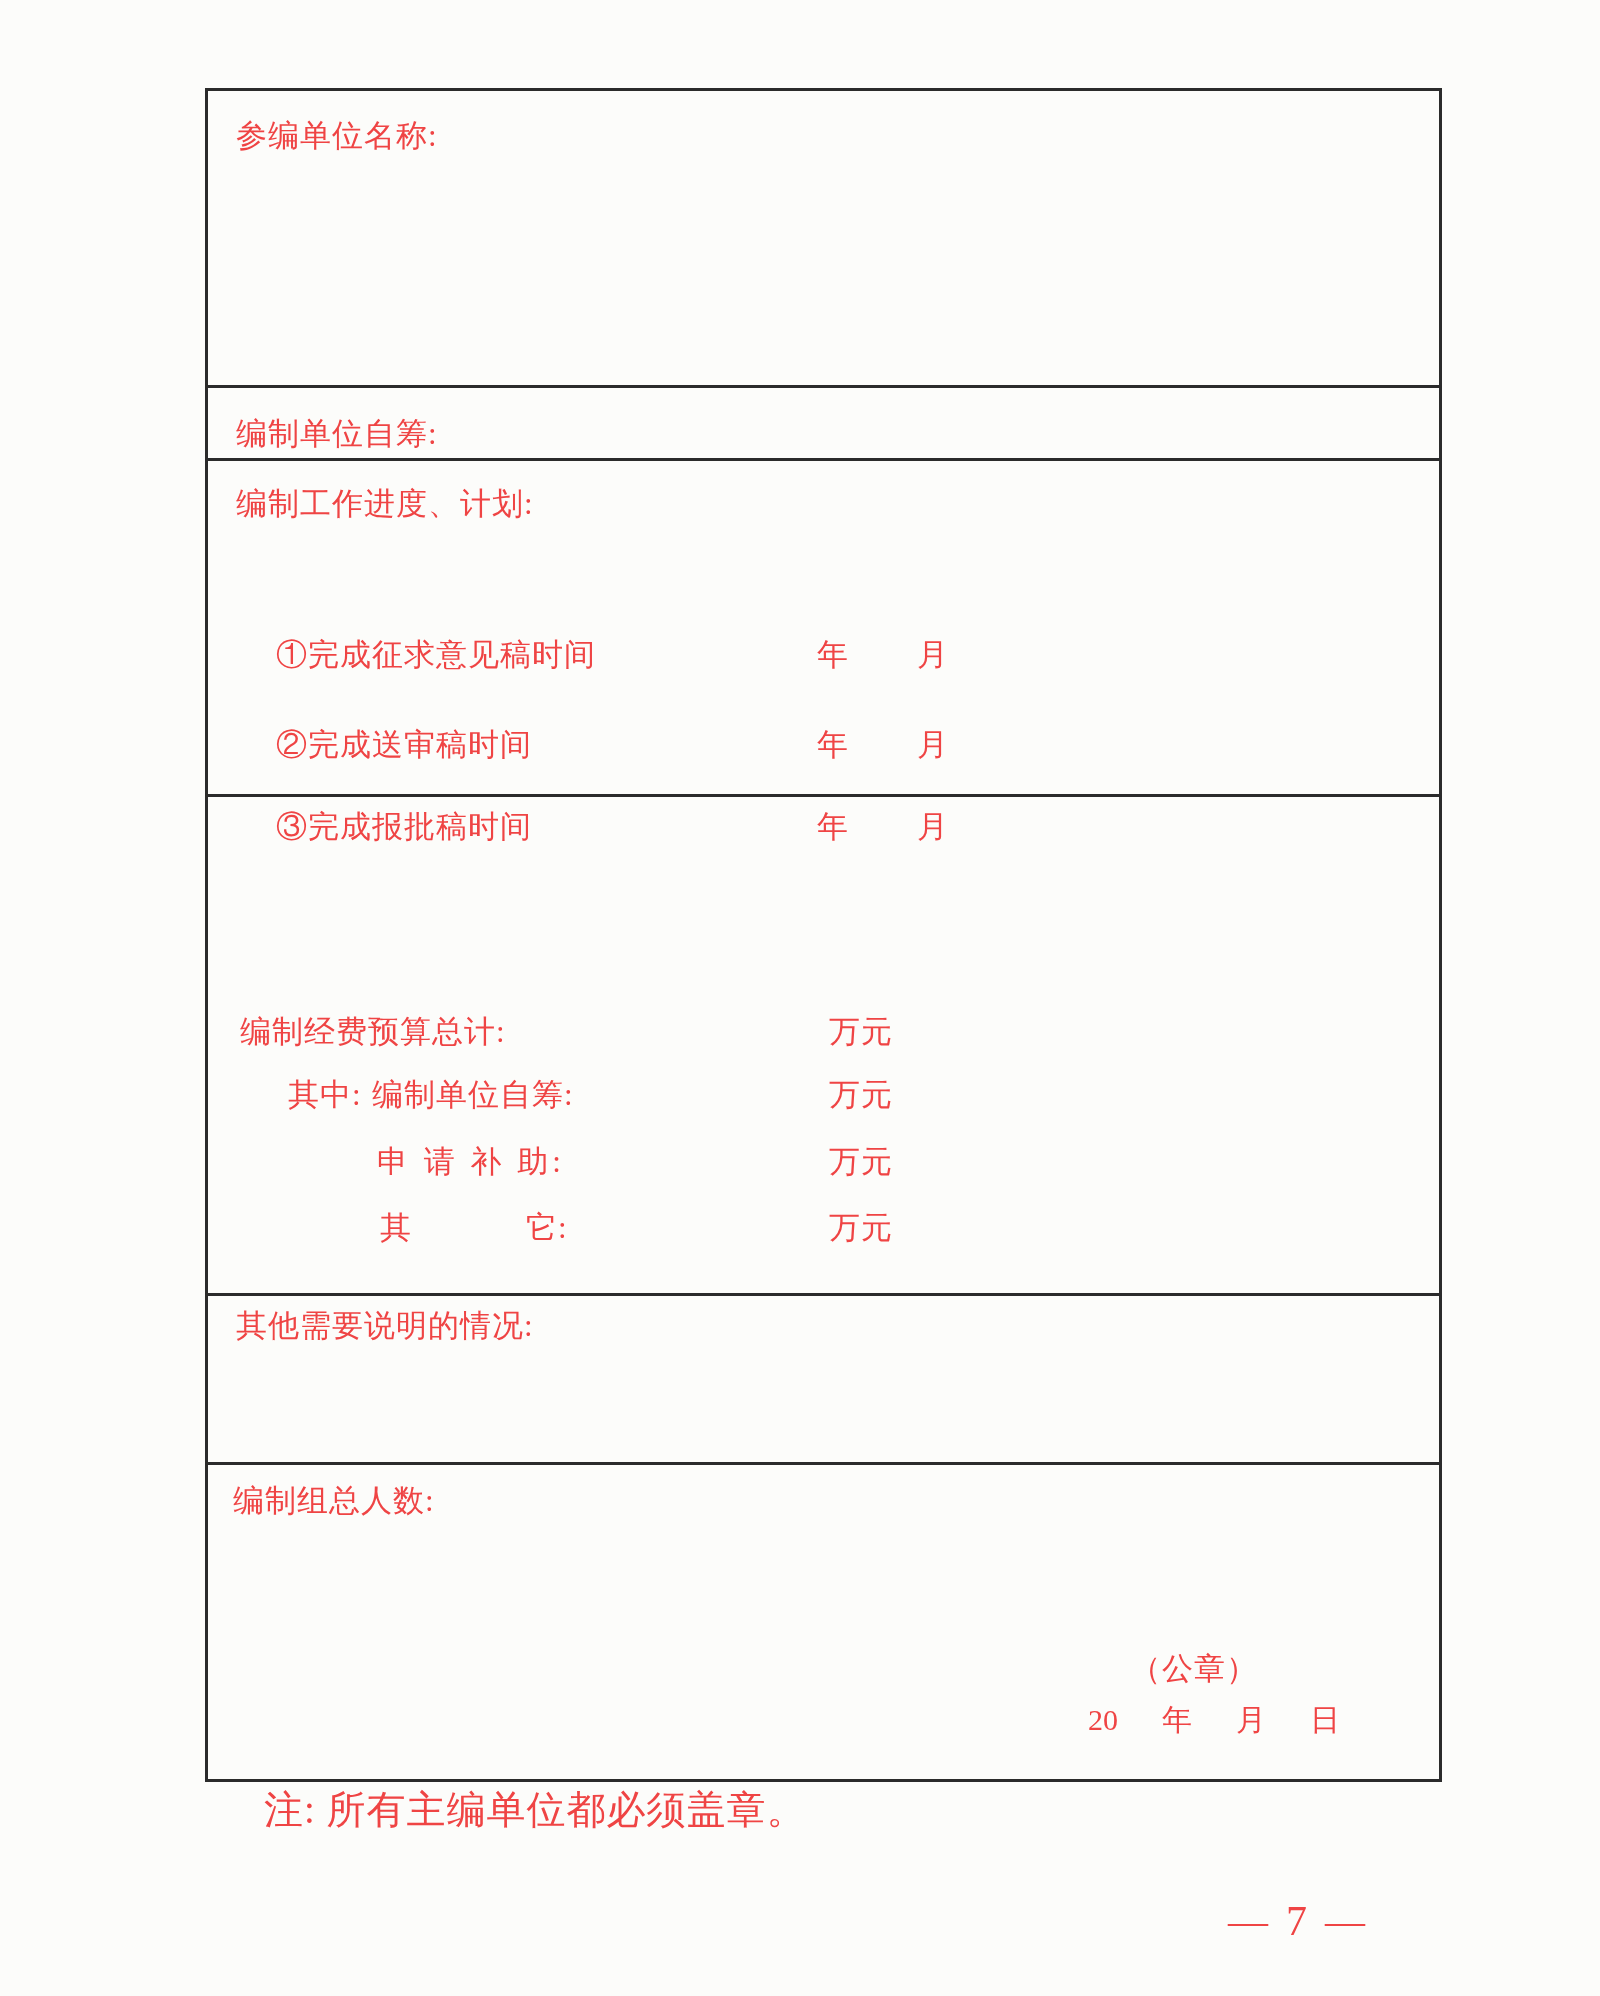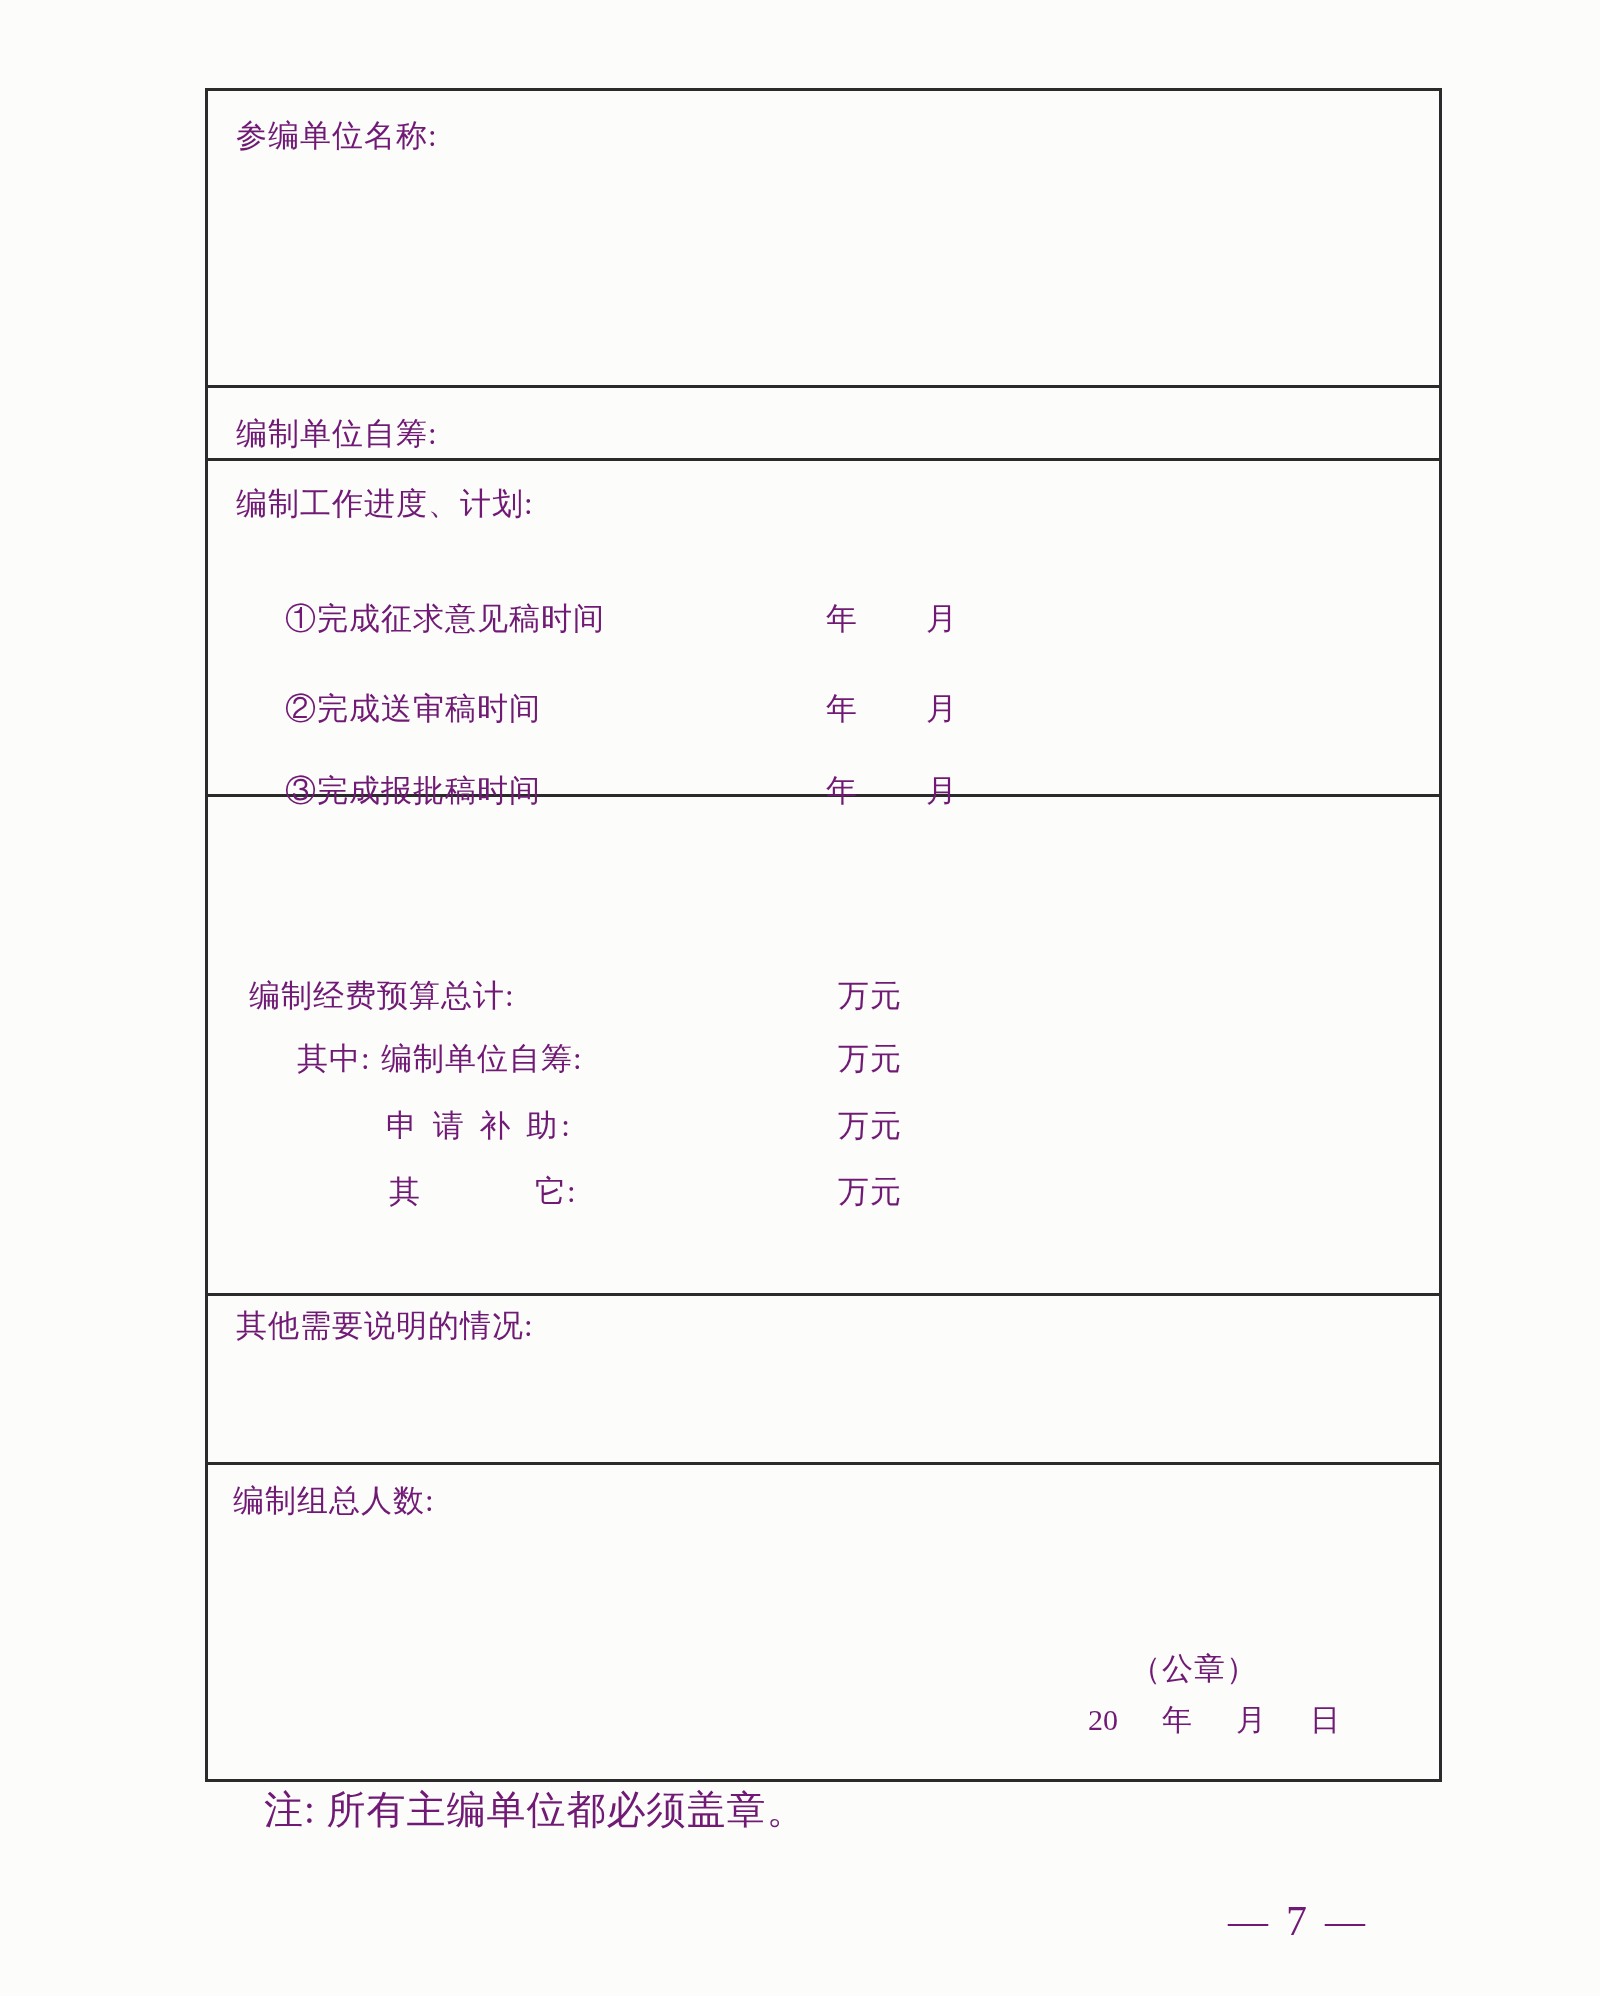--- a/index.html
+++ b/index.html
@@ -1,41 +1,41 @@
 <!DOCTYPE html>
 <html><head>
 <meta charset="utf-8">
 <style>
   html,body{margin:0;padding:0;}
   .page{
     position:relative;
     width:1600px;height:1996px;
     background:#fcfcfa;
     font-family:"Liberation Serif","DejaVu Serif",serif;
-    color:#701a75;
+    color:#ef4444;
     overflow:hidden;
   }
   .tbl{
     position:absolute;left:205px;top:88px;
     width:1237px;height:1694px;
     border:3px solid #2b2b2b;
     box-sizing:border-box;
   }
   .row{
     position:absolute;left:0;width:100%;
     box-sizing:border-box;
   }
   .row.bb{border-bottom:3px solid #2b2b2b;}
   .lbl,.txt{
     position:absolute;
     font-size:31px;line-height:1;
     letter-spacing:1px;
     white-space:pre;
   }
-  .line{position:absolute;left:13px;width:100%;height:40px;}
+  .line{position:absolute;left:4px;width:100%;height:40px;margin-top:36px;}
   .r1{top:0;height:297px;}
   .r2{top:297px;height:73px;}
   .r3{top:370px;height:336px;}
   .r4{top:834px;height:371px;}
   .r5{top:1205px;height:169px;}
   .r6{top:1374px;height:320px;}
   .date-line{
     position:absolute;display:flex;gap:44px;
     font-size:30px;line-height:1;
   }

